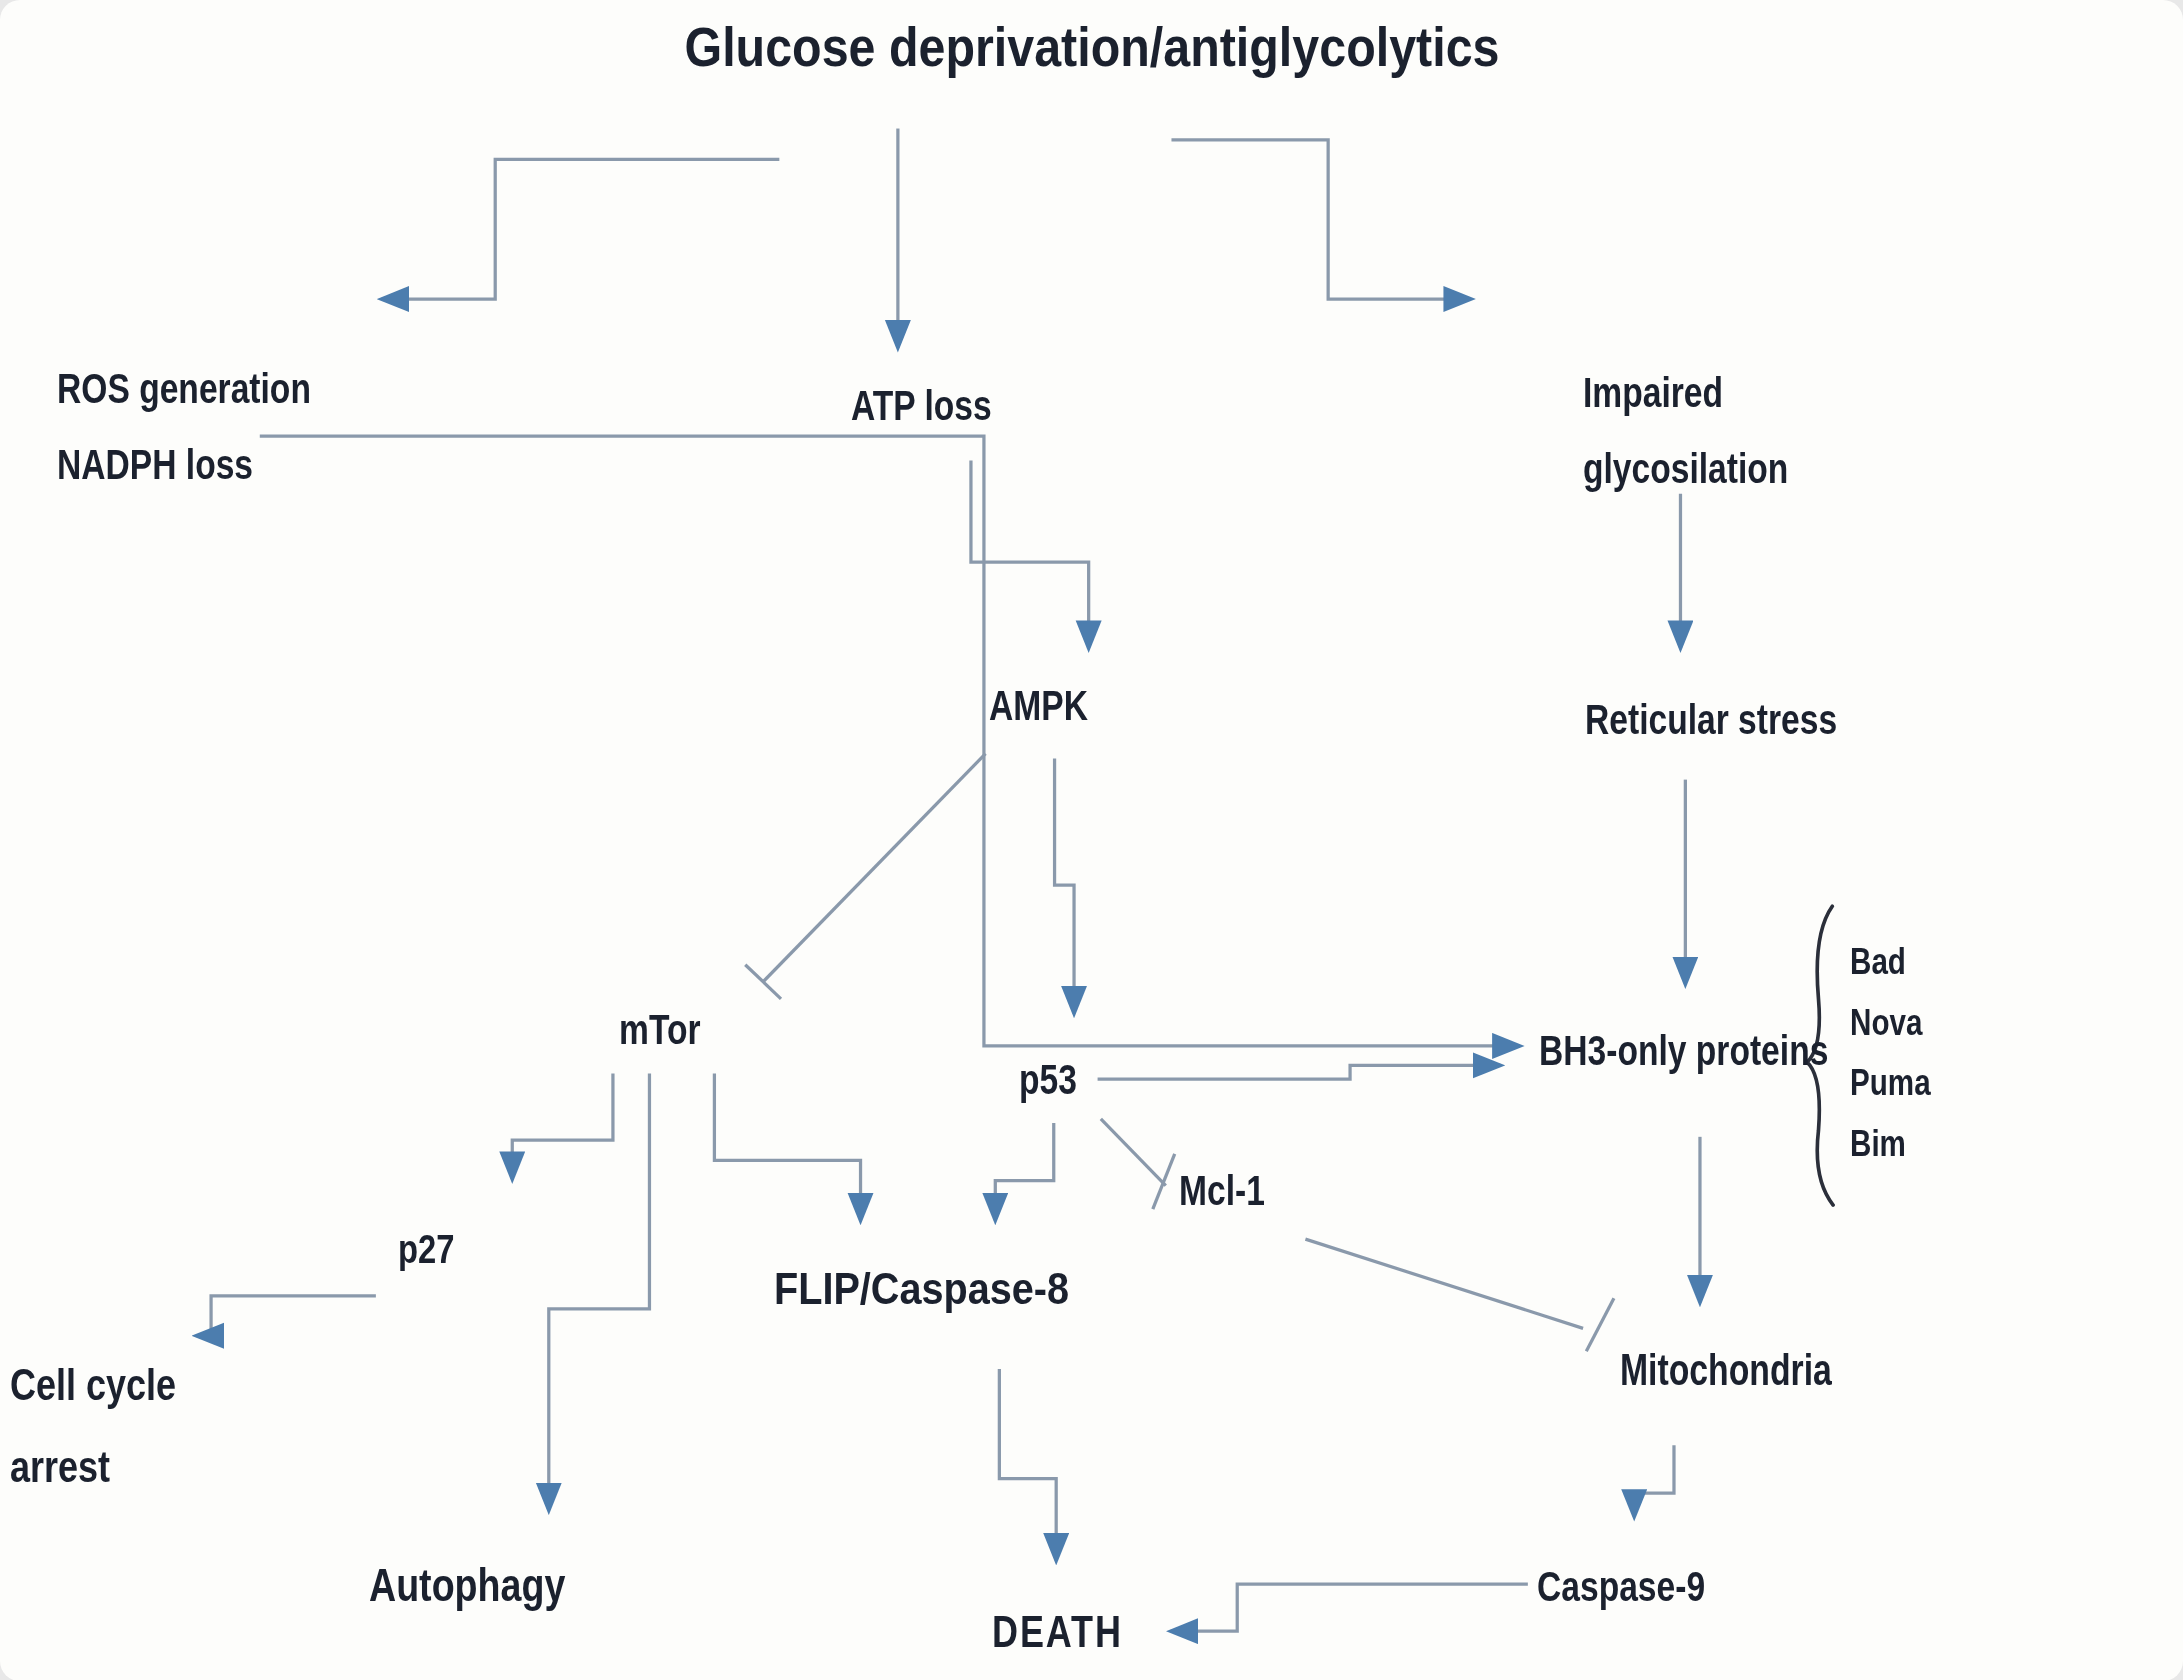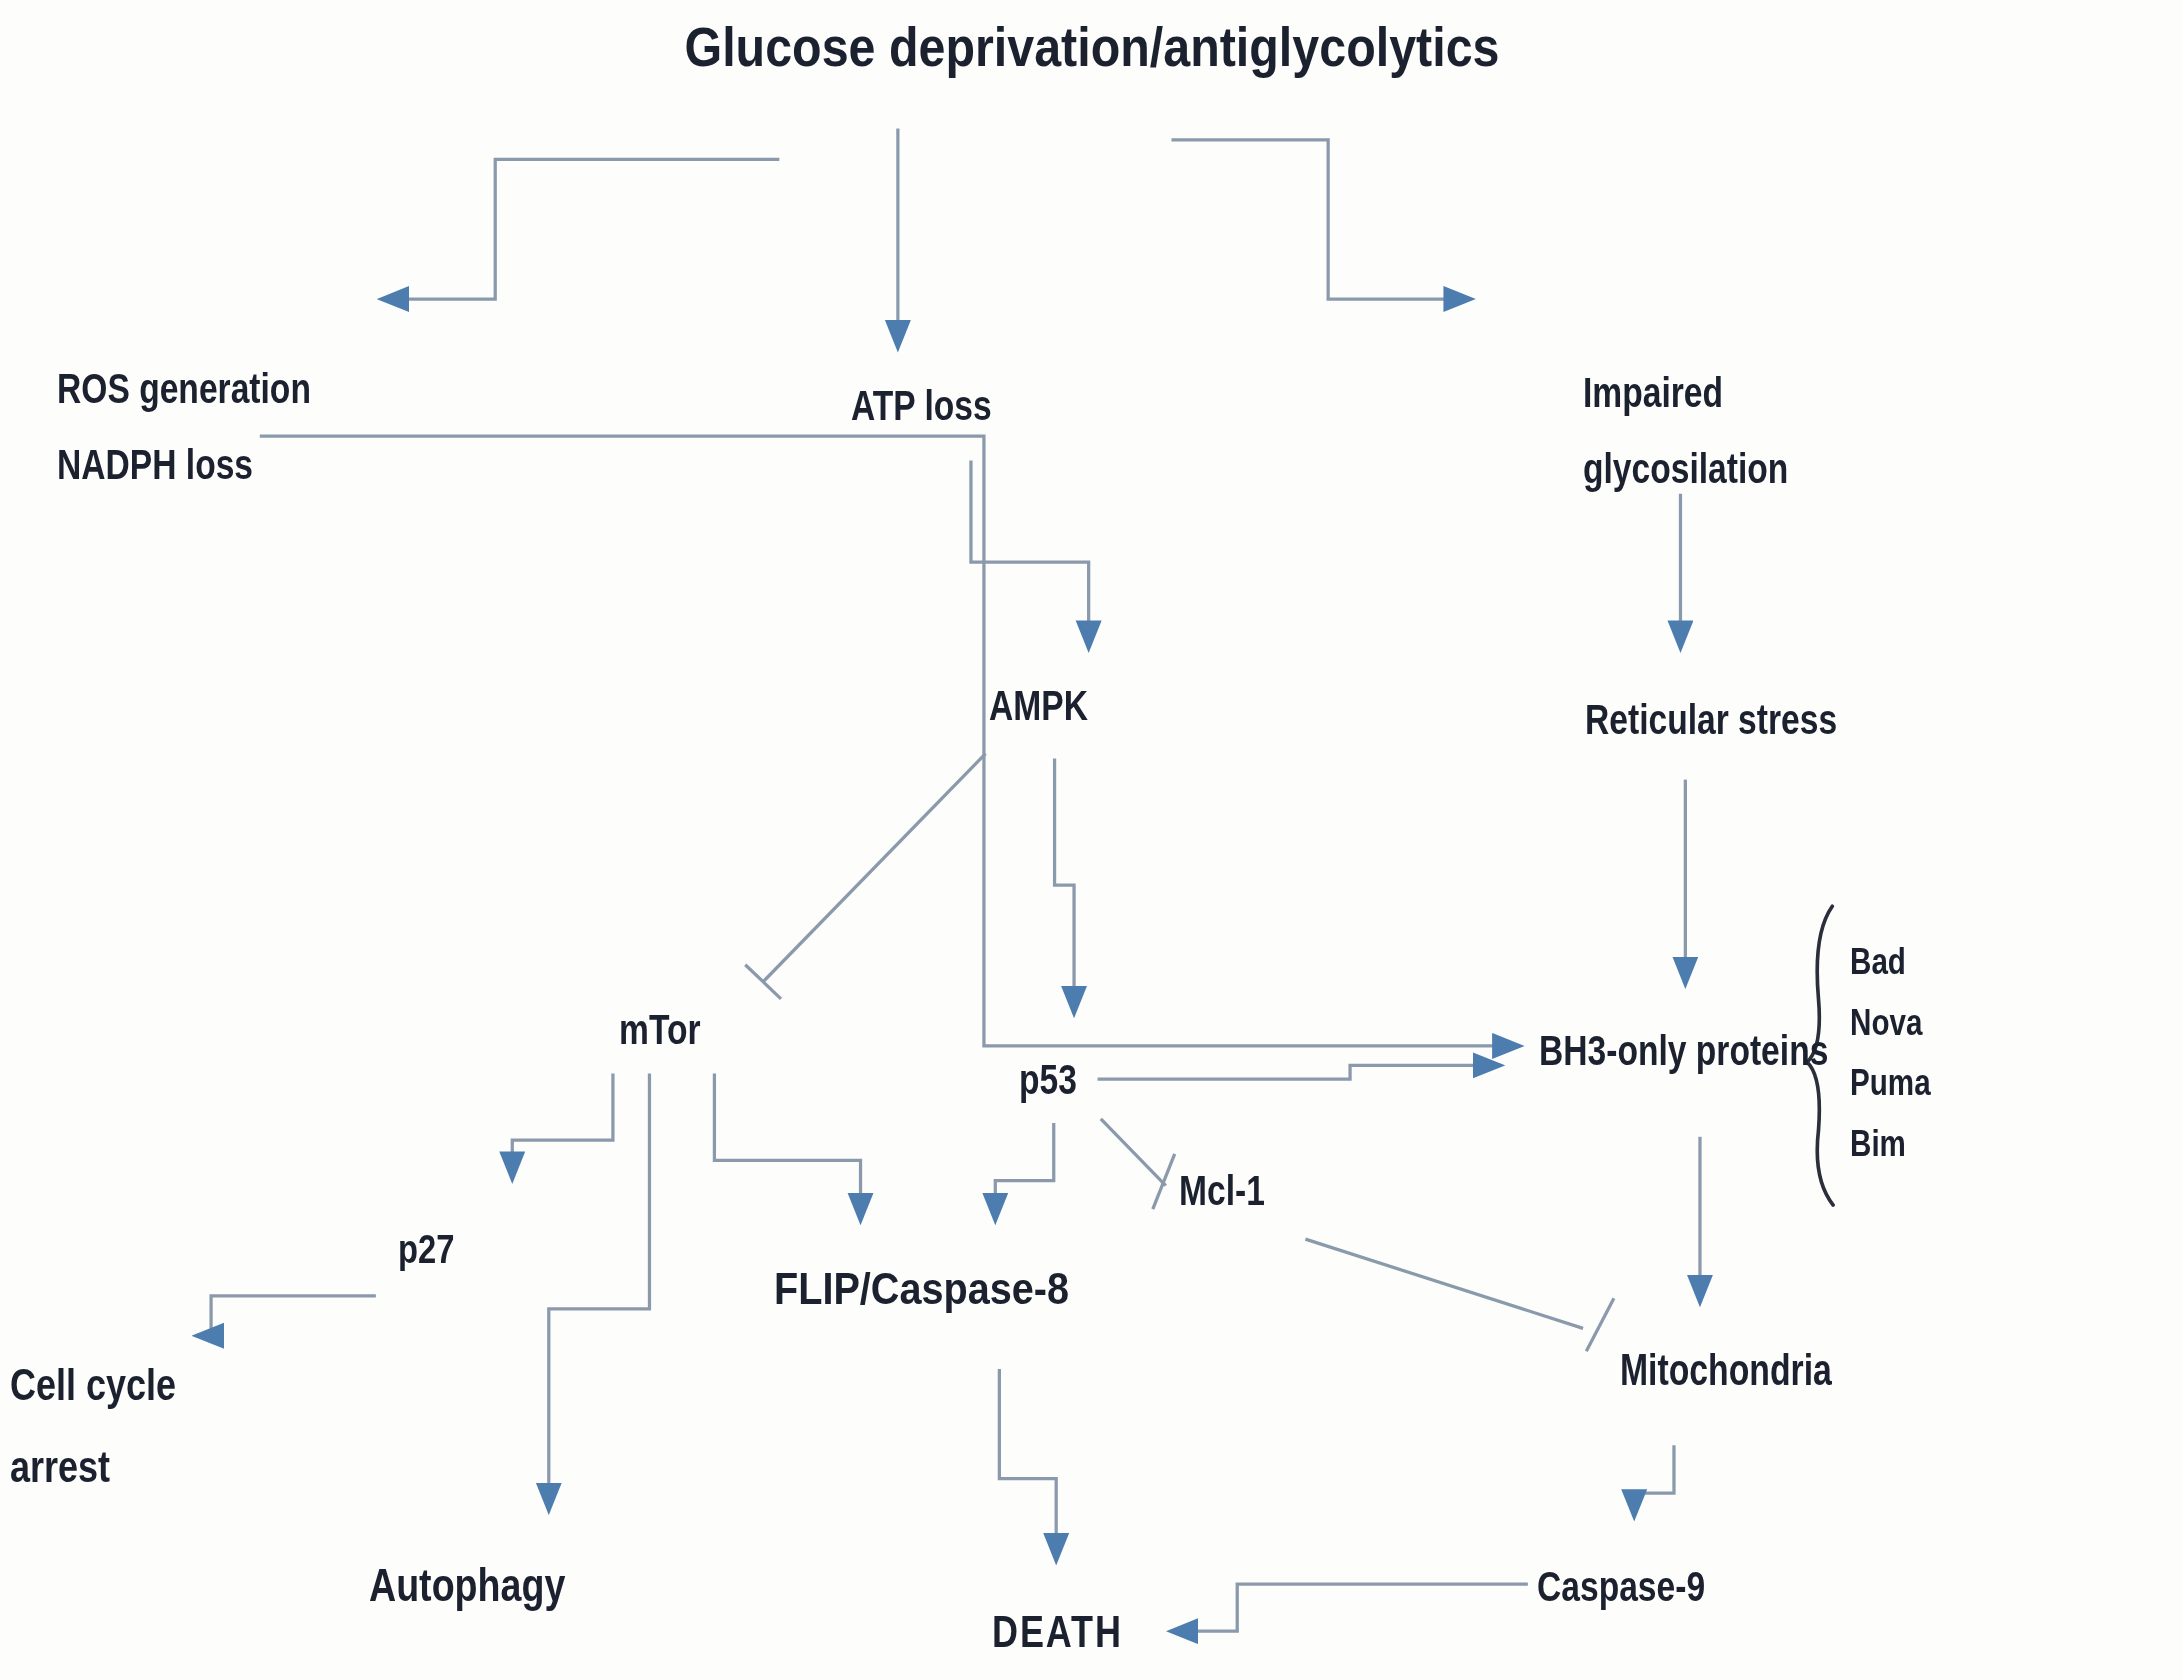--- a/index.html
+++ b/index.html
@@ -2,20 +2,21 @@
 <html style="font-size:13px"><head>
 <meta charset="utf-8">
 <style>
   html,body{margin:0;padding:0;background:#e8e8e8;}
   .canvas{
     position:relative;
     width:2183px;height:1681px;
     background:#fdfdfb;
     overflow:hidden;
     font-family:"Liberation Sans", sans-serif;
+    border-radius:20px;
   }
   .wires{position:absolute;left:0;top:0;width:2183px;height:1681px;}
   .lbl{
     position:absolute;
     color:#1b212e;
     font-weight:bold;
     white-space:nowrap;
     transform:scaleX(.8);
     transform-origin:left top;
     line-height:1.25;

